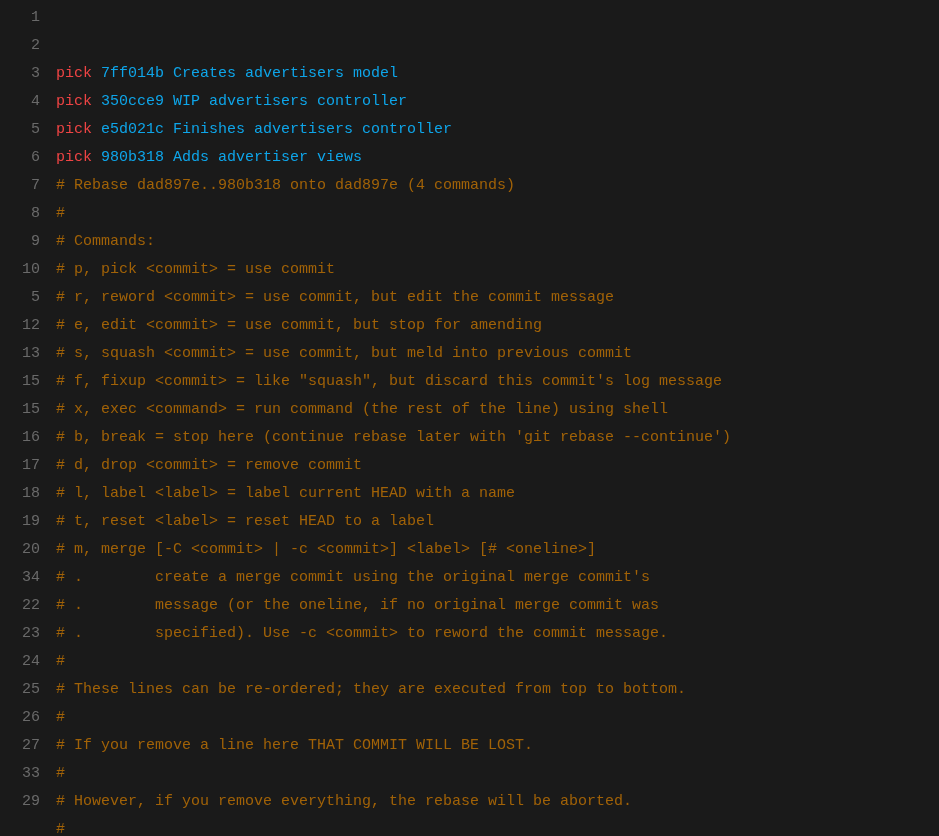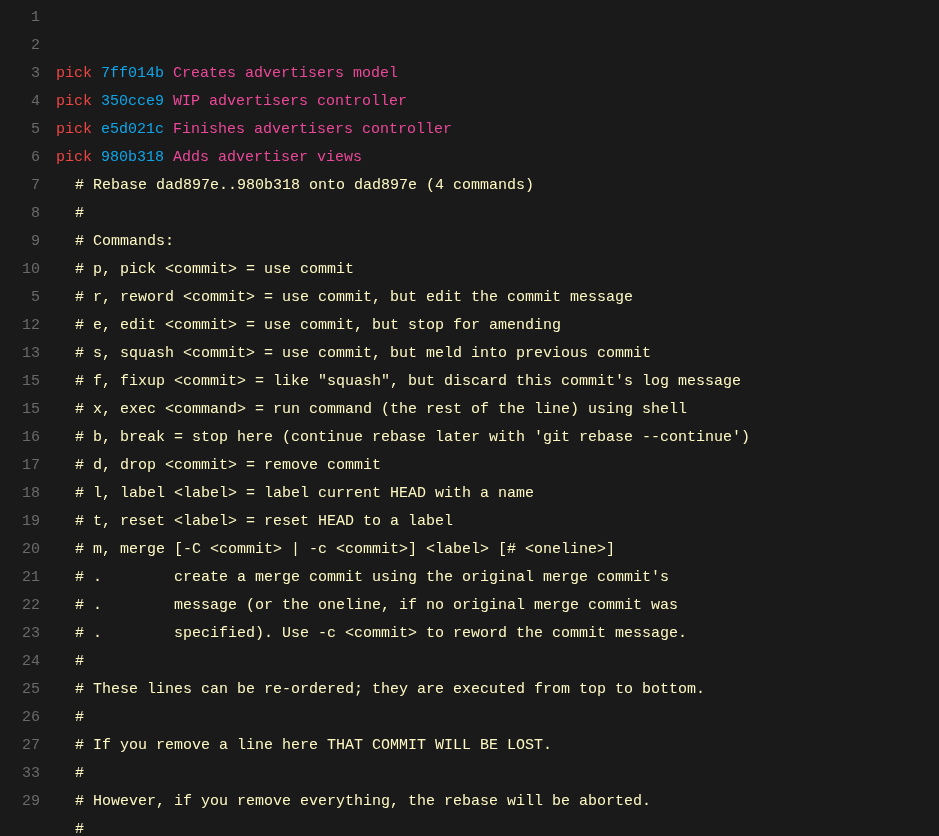--- a/index.html
+++ b/index.html
@@ -55,26 +55,25 @@
 
     .pick-keyword {
       color: #ef4444;
     }
 
     .commit-hash {
       color: #0ea5e9;
     }
 
     .commit-message {
-      color: #ec4899;
+      color: #0ea5e9;
     }
 
     .comment {
-      color: #fef9c3;
-      margin-left: 19px;
+      color: #a16207;
     }
 
     .empty-line {
       display: block;
       line-height: 28px;
     }
   </style>
 </head>
 <body>
 
@@ -93,21 +92,21 @@
       <span class="line-number">5</span>
       <span class="line-number">12</span>
       <span class="line-number">13</span>
       <span class="line-number">15</span>
       <span class="line-number">15</span>
       <span class="line-number">16</span>
       <span class="line-number">17</span>
       <span class="line-number">18</span>
       <span class="line-number">19</span>
       <span class="line-number">20</span>
-      <span class="line-number">21</span>
+      <span class="line-number">34</span>
       <span class="line-number">22</span>
       <span class="line-number">23</span>
       <span class="line-number">24</span>
       <span class="line-number">25</span>
       <span class="line-number">26</span>
       <span class="line-number">27</span>
       <span class="line-number">33</span>
       <span class="line-number">29</span>
     </div>
   <div class="code-content">

